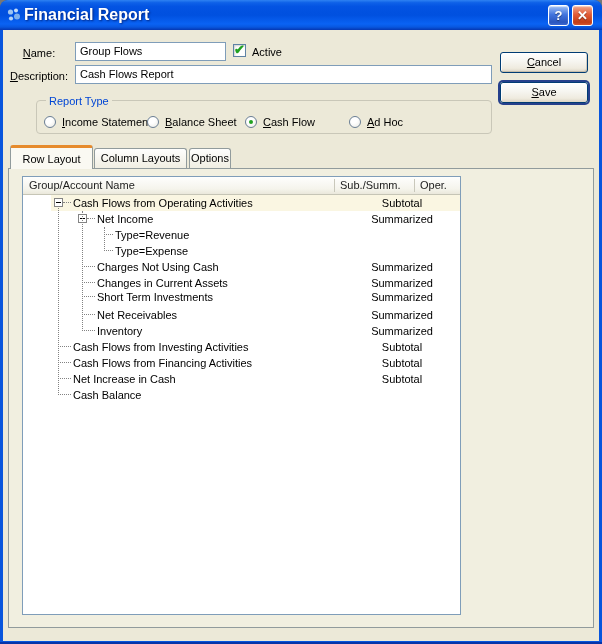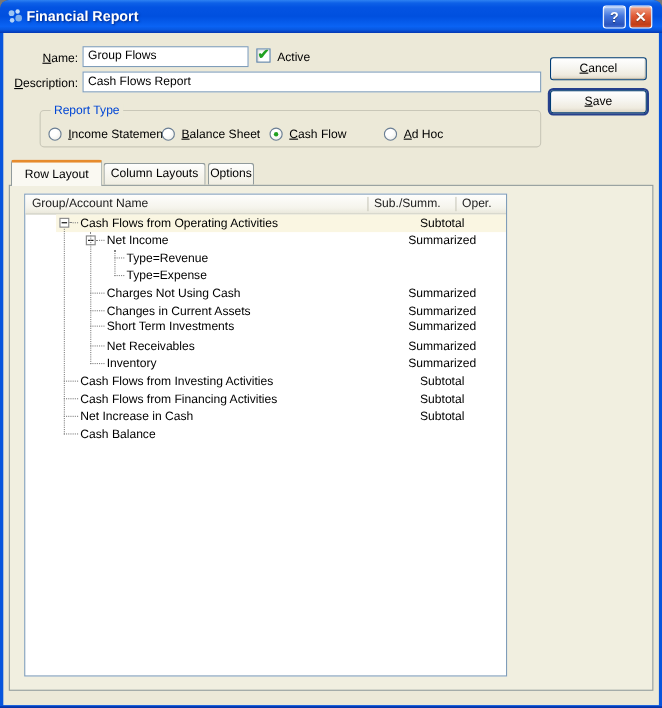--- a/index.html
+++ b/index.html
@@ -6,34 +6,34 @@
   html,body { background:#777; }
   body { font-family: "Liberation Sans", sans-serif; }
   .dialog { position:relative; width:602px; height:644px; background:#0855DD;
             box-shadow: inset 0 -2px 0 #0634A8; border-radius:8px 8px 0 0; overflow:hidden;
             font-size:11px; color:#000; }
   
   .titlebar { position:absolute; left:0; top:0; width:602px; height:30px;
     background: linear-gradient(180deg,#2E82F2 0%,#0E61E8 9%,#0353E2 22%,#0050DF 50%,#0A63F4 80%,#0857E0 90%,#0537B2 100%);
     border-radius:8px 8px 0 0; }
   .title-text { position:absolute; left:24px; top:0; height:30px; line-height:30px;
-    color:#fff; font-weight:bold; font-size:13px; text-shadow:1px 1px 2px rgba(0,22,96,.75); }
+    color:#fff; font-weight:bold; font-size:16px; text-shadow:1px 1px 2px rgba(0,22,96,.75); }
   .app-icon { position:absolute; left:6px; top:7px; width:16px; height:16px; }
   .tb-btn { position:absolute; top:5px; width:21px; height:21px; border:1px solid #fff; border-radius:3px;
     color:#fff; font-weight:bold; font-size:13px; text-align:center; line-height:19px; cursor:pointer;
     text-shadow:0 1px 1px rgba(0,0,0,.45); }
   .help-btn { right:33px; background:linear-gradient(180deg,#9FC0F5 0%,#4375DE 45%,#2A55BE 85%,#3B67D2 100%);
     box-shadow: inset 0 1px 1px rgba(255,255,255,.6); }
   .close-btn { right:9px; background:linear-gradient(180deg,#F0A78D 0%,#E25B35 45%,#C23D17 85%,#D8542C 100%);
     box-shadow: inset 0 1px 1px rgba(255,255,255,.5); }
   
   .content { position:absolute; left:3px; top:30px; width:596px; height:611px; background:#ECE9D8; }
   
   .lbl { position:absolute; height:14px; line-height:14px; }
-  .r-align { text-align:right; }
+  .r-align { text-align:center; }
   .tbox { position:absolute; background:#fff; border:1px solid #7F9DB9; font-size:11px;
           font-family:"Liberation Sans",sans-serif; padding:0 4px; line-height:17px; }
   .checkbox { position:absolute; width:13px; height:13px; background:#fff; border:1px solid #5E82A4;
               box-shadow: inset 1px 1px 2px rgba(0,0,0,.18); cursor:pointer; }
   .checkmark { position:absolute; left:0px; top:-3px; color:#21A121; font-size:13px; font-weight:bold; }
   
   .xp-btn { position:absolute; border:1px solid #003C74; border-radius:3px; cursor:pointer;
     background:linear-gradient(180deg,#FFFFFF 0%,#F6F5F0 45%,#EFEBDF 80%,#DCD5C5 100%);
     box-shadow: inset 1px 1px 0 rgba(255,255,255,.85), inset -1px -1px 0 rgba(150,140,115,.35);
     text-align:center; font-size:11px; font-family:"Liberation Sans",sans-serif; }

